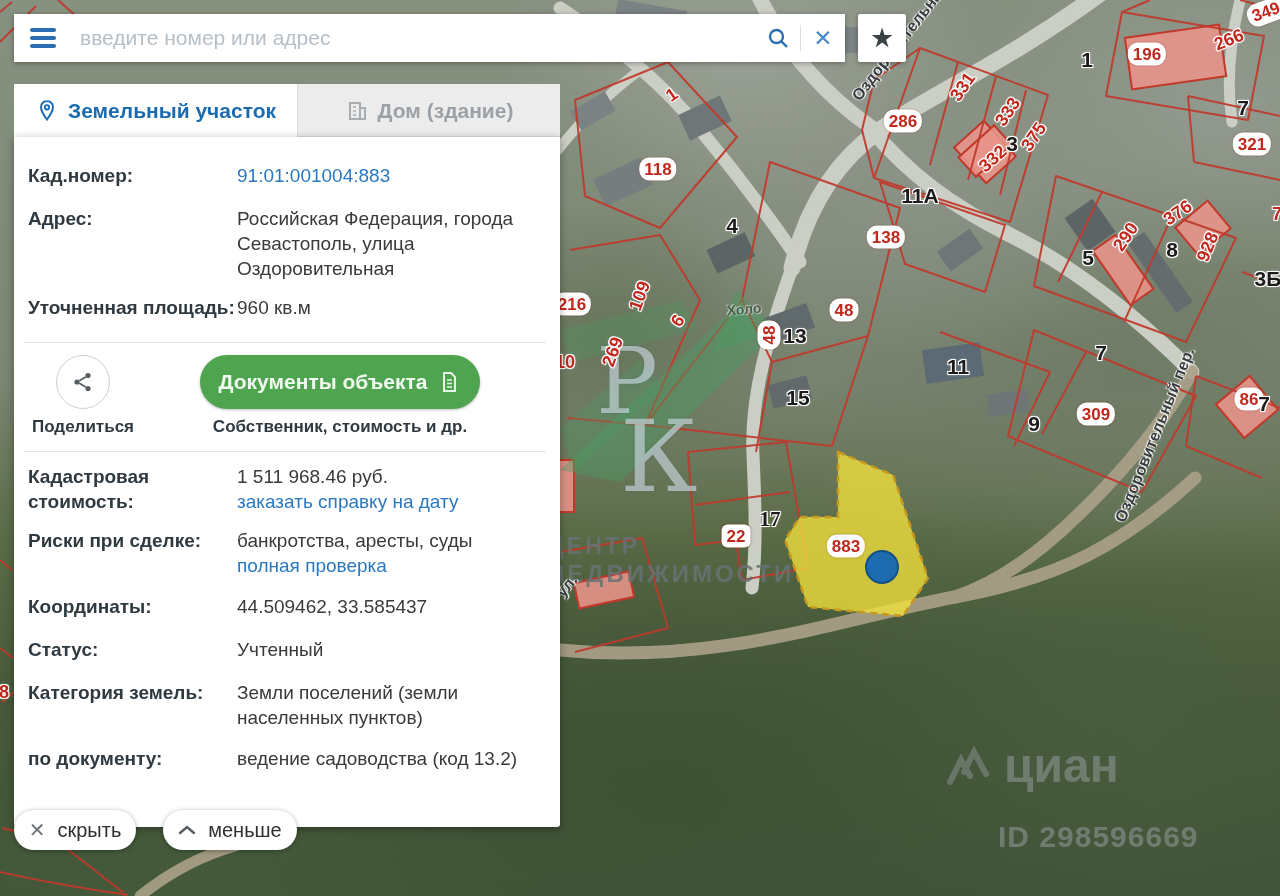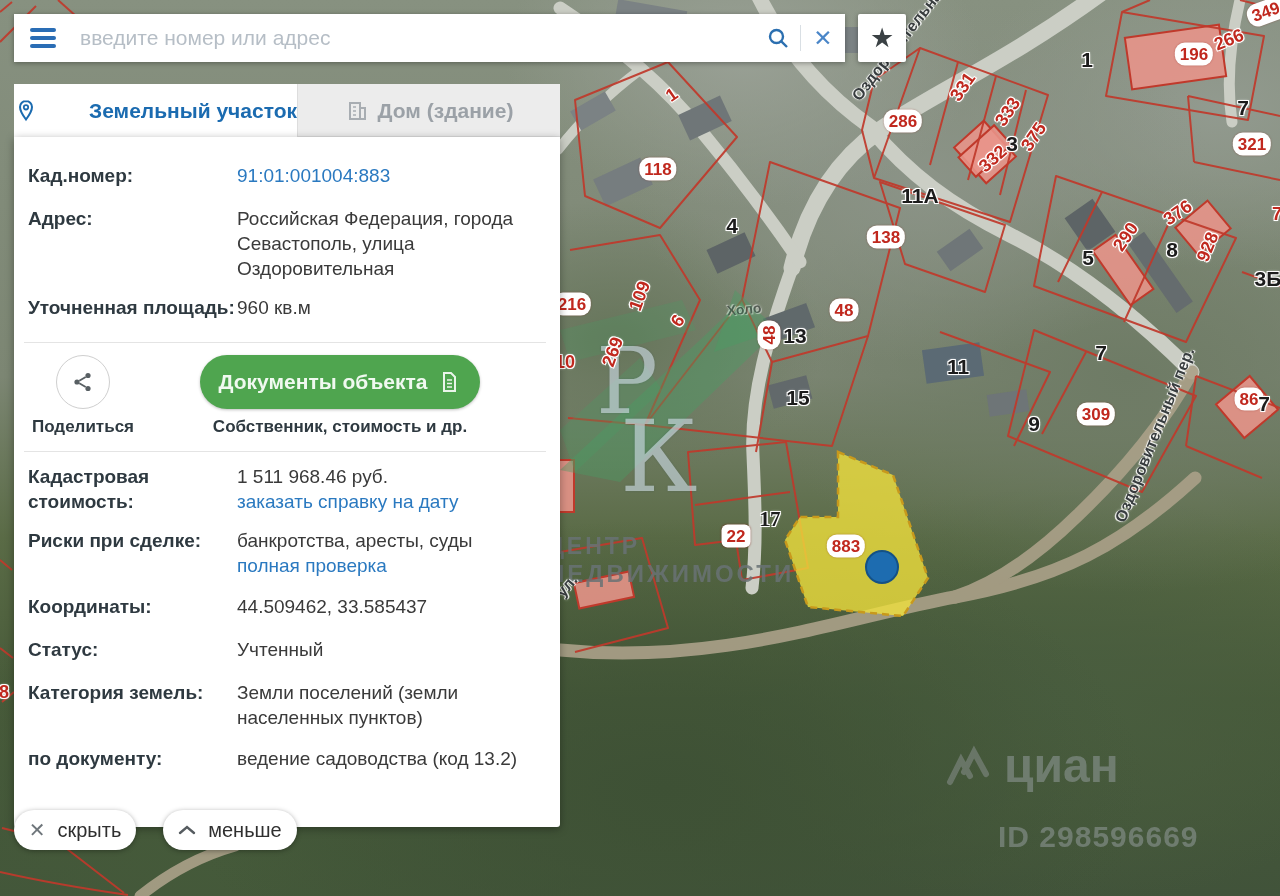--- a/index.html
+++ b/index.html
@@ -52,21 +52,21 @@
   .sb-icon{width:44px;height:48px;display:flex;align-items:center;justify-content:center;cursor:pointer;}
   .sb-divider{width:1px;height:26px;background:#d9dfe4;}
   .sb-x{color:#4a86c8;font-size:23px;}
   .star-btn{position:absolute;left:858px;top:14px;width:48px;height:48px;background:#fff;
             box-shadow:0 1px 5px rgba(0,0,0,.35);display:flex;align-items:center;justify-content:center;
             font-size:27px;color:#3a4144;border-radius:2px;cursor:pointer;}
 
   
   .tabs{position:absolute;left:14px;top:84px;width:546px;height:53px;display:flex;}
   .tab{display:flex;align-items:center;justify-content:center;gap:9px;cursor:pointer;}
-  .tab.active{width:296px;background:#fff;color:#1b6bb0;font-size:21px;font-weight:bold;justify-content:space-between;}
+  .tab.active{width:296px;background:#fff;color:#1b6bb0;font-size:21px;font-weight:bold;}
   .tab.inactive{width:274px;background:#ececec;color:#9ba1a7;font-size:21px;font-weight:bold;
                 border-left:1px solid #ddd;box-shadow:inset 0 -1px 0 #ddd;}
   .panel{position:absolute;left:14px;top:137px;width:546px;height:690px;background:#fff;
          box-shadow:0 2px 8px rgba(0,0,0,.35);padding:26px 18px 0 14px;box-sizing:border-box;
          border-radius:0 0 3px 3px;}
   .prow{display:flex;margin-bottom:18px;}
   .prow .lab{width:209px;flex:none;font-weight:bold;color:#2e3940;font-size:19px;line-height:25px;}
   .prow .val{width:300px;color:#3a3a3a;font-size:19px;line-height:25px;}
   .linkblue{color:#2a79c0;cursor:pointer;text-decoration:none;display:inline-block;}
   .hr{height:1px;background:#e4e4e4;margin:14px -4px 12px -4px;}
@@ -193,21 +193,21 @@
 
   <div id="map-labels" style="position:absolute;inset:0;">
       <span class="mlabel rp" style="left: 572px; top: 304px;">216</span>
       <span class="mlabel rp" style="left: 658px; top: 169px;">118</span>
       <span class="mlabel rp" style="left: 886px; top: 237px;">138</span>
       <span class="mlabel rp" style="left: 844px; top: 310px;">48</span>
       <span class="mlabel rp" style="left: 769px; top: 335px; transform: translate(-50%, -50%) rotate(-90deg);">48</span>
       <span class="mlabel rp" style="left: 736px; top: 536px; border-radius: 6px;">22</span>
       <span class="mlabel rp" style="left: 903px; top: 121px;">286</span>
       <span class="mlabel rp" style="left: 1096px; top: 414px;">309</span>
-      <span class="mlabel rp" style="left: 1194px; top: 54px;">196</span>
+      <span class="mlabel rp" style="left: 1147px; top: 54px;">196</span>
       <span class="mlabel rp" style="left: 1252px; top: 144px;">321</span>
       <span class="mlabel rp" style="left: 1249px; top: 399px;">86</span>
       <span class="mlabel rp" style="left: 1266px; top: 12px; transform: translate(-50%, -50%) rotate(-20deg);">349</span>
       <span class="mlabel rp" style="left: 846px; top: 546px;">883</span>
       <span class="mlabel r" style="left: 963px; top: 87px; transform: translate(-50%, -50%) rotate(-55deg);">331</span>
       <span class="mlabel r" style="left: 1008px; top: 112px; transform: translate(-50%, -50%) rotate(-55deg);">333</span>
       <span class="mlabel r" style="left: 1034px; top: 137px; transform: translate(-50%, -50%) rotate(-55deg);">375</span>
       <span class="mlabel r" style="left: 993px; top: 159px; transform: translate(-50%, -50%) rotate(-42deg);">332</span>
       <span class="mlabel r" style="left: 1229px; top: 40px; transform: translate(-50%, -50%) rotate(-22deg);">266</span>
       <span class="mlabel r" style="left: 1178px; top: 213px; transform: translate(-50%, -50%) rotate(-35deg);">376</span>

